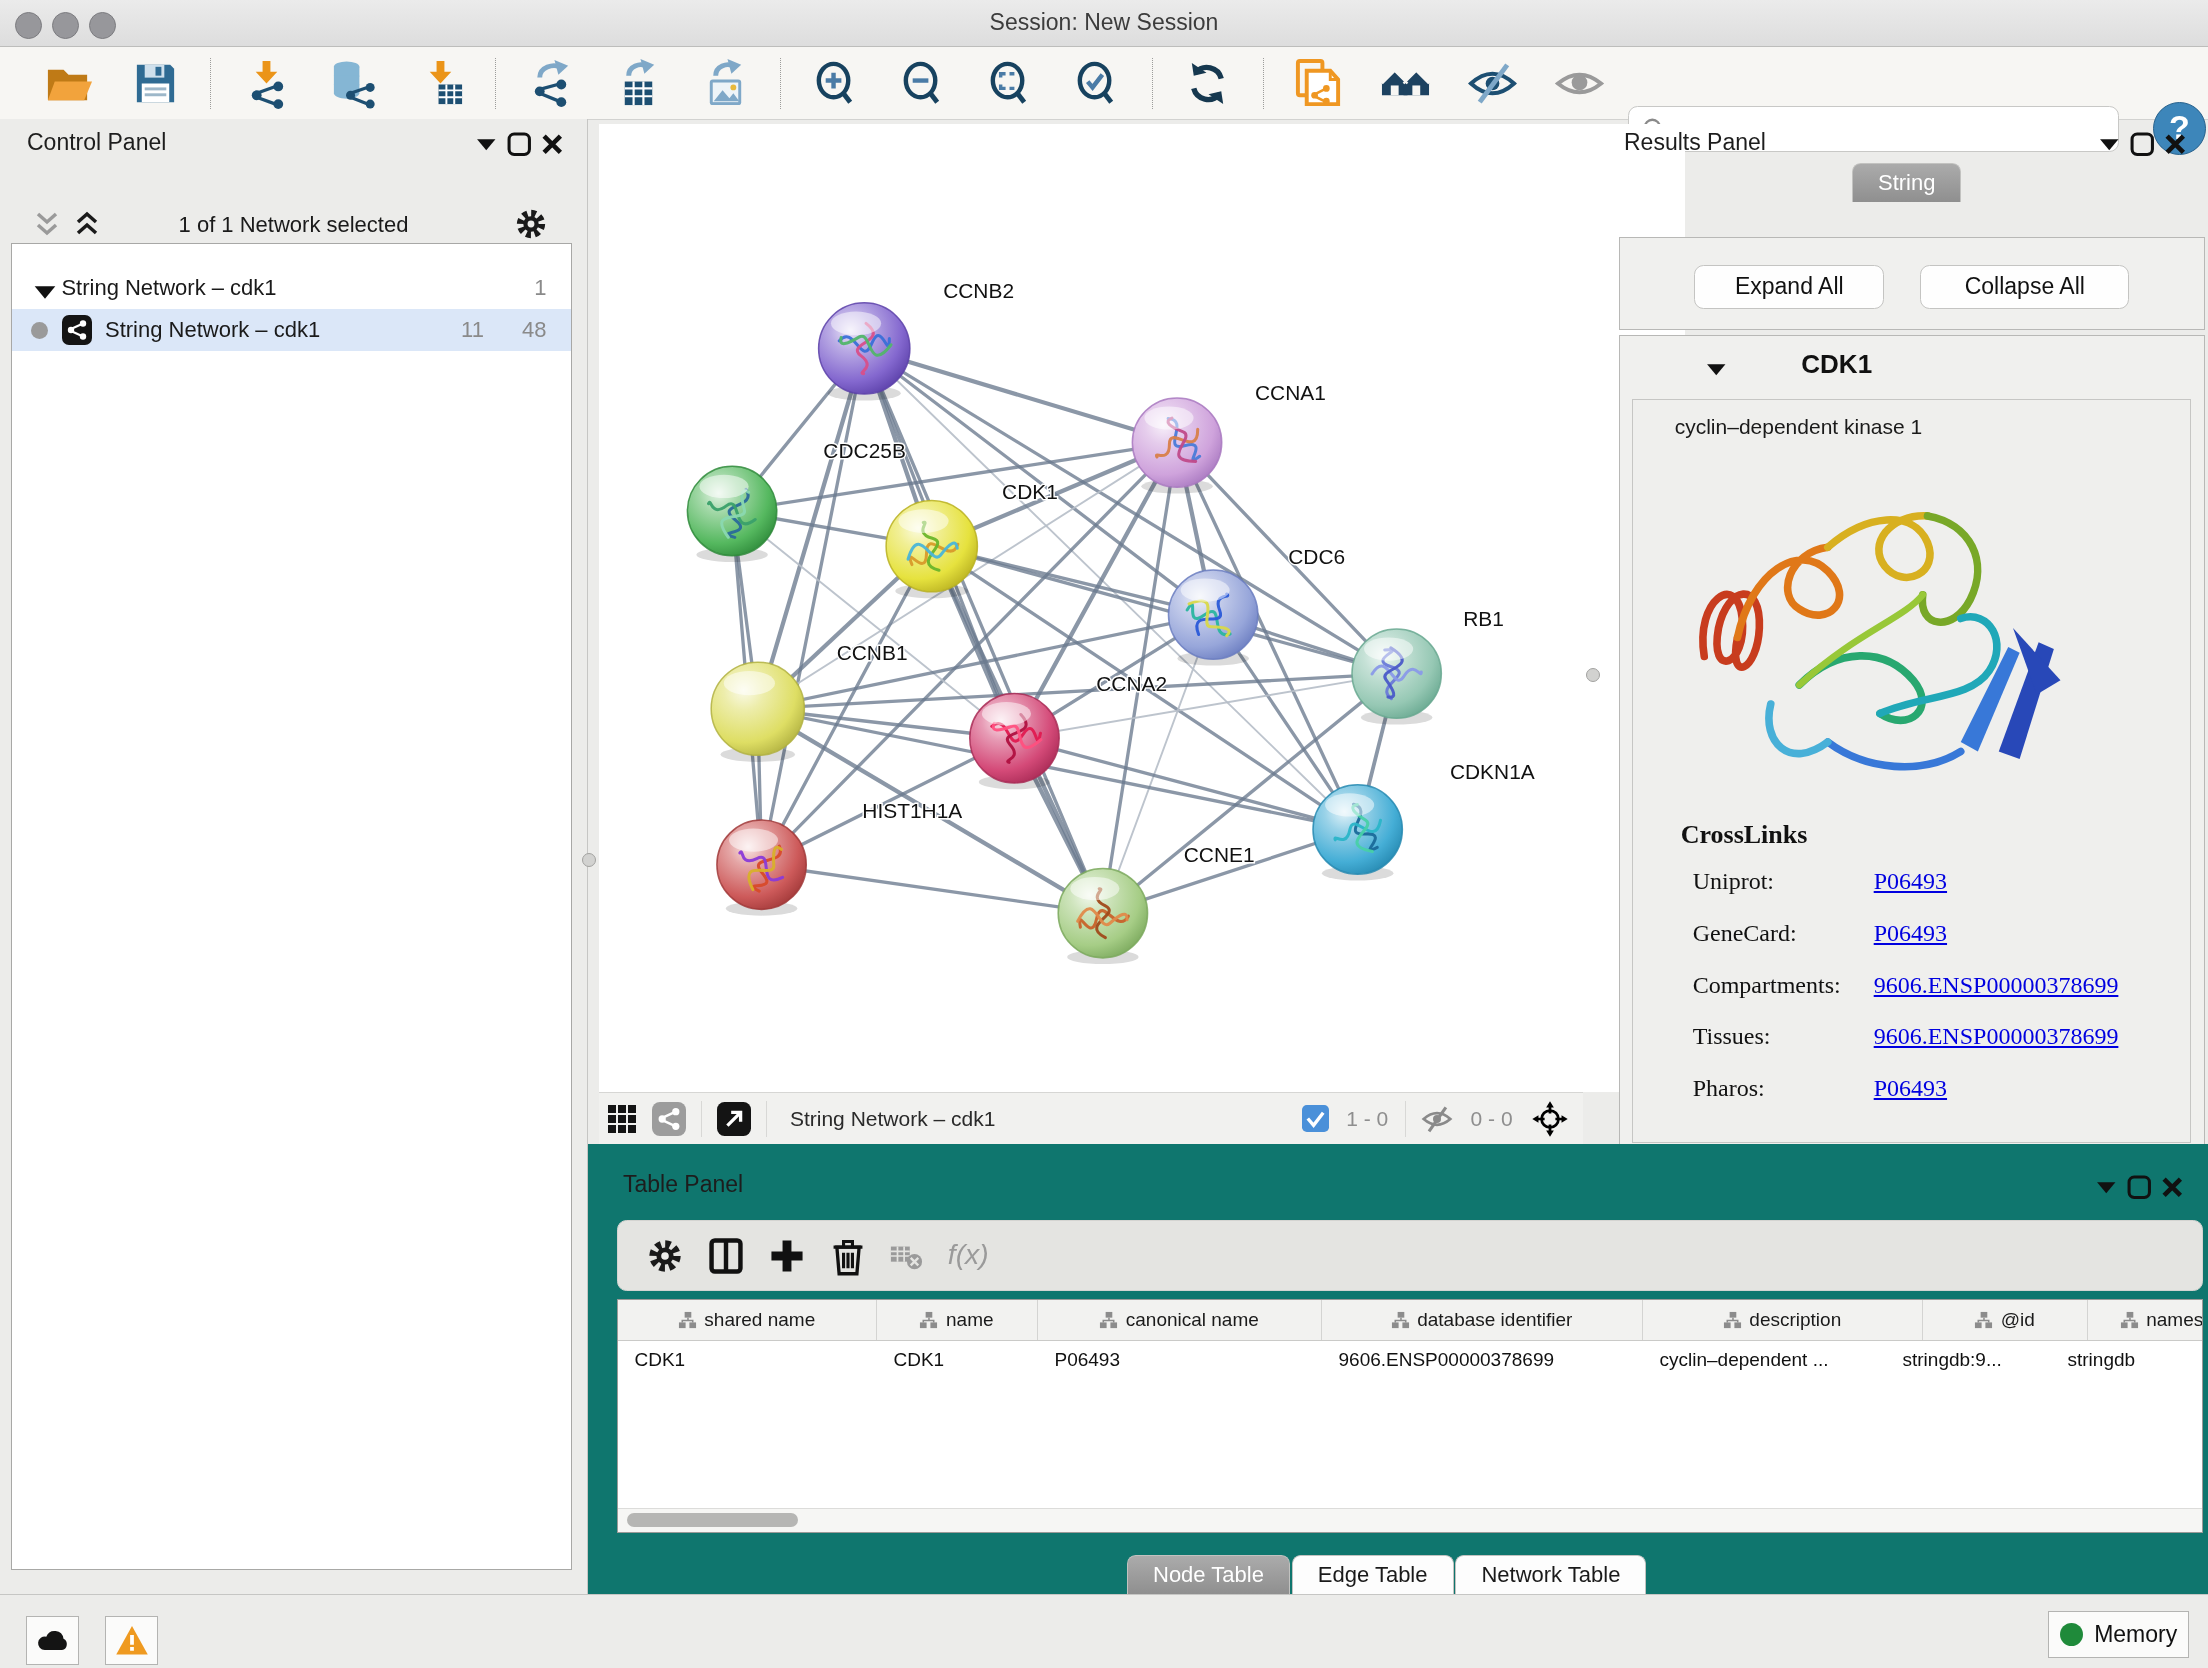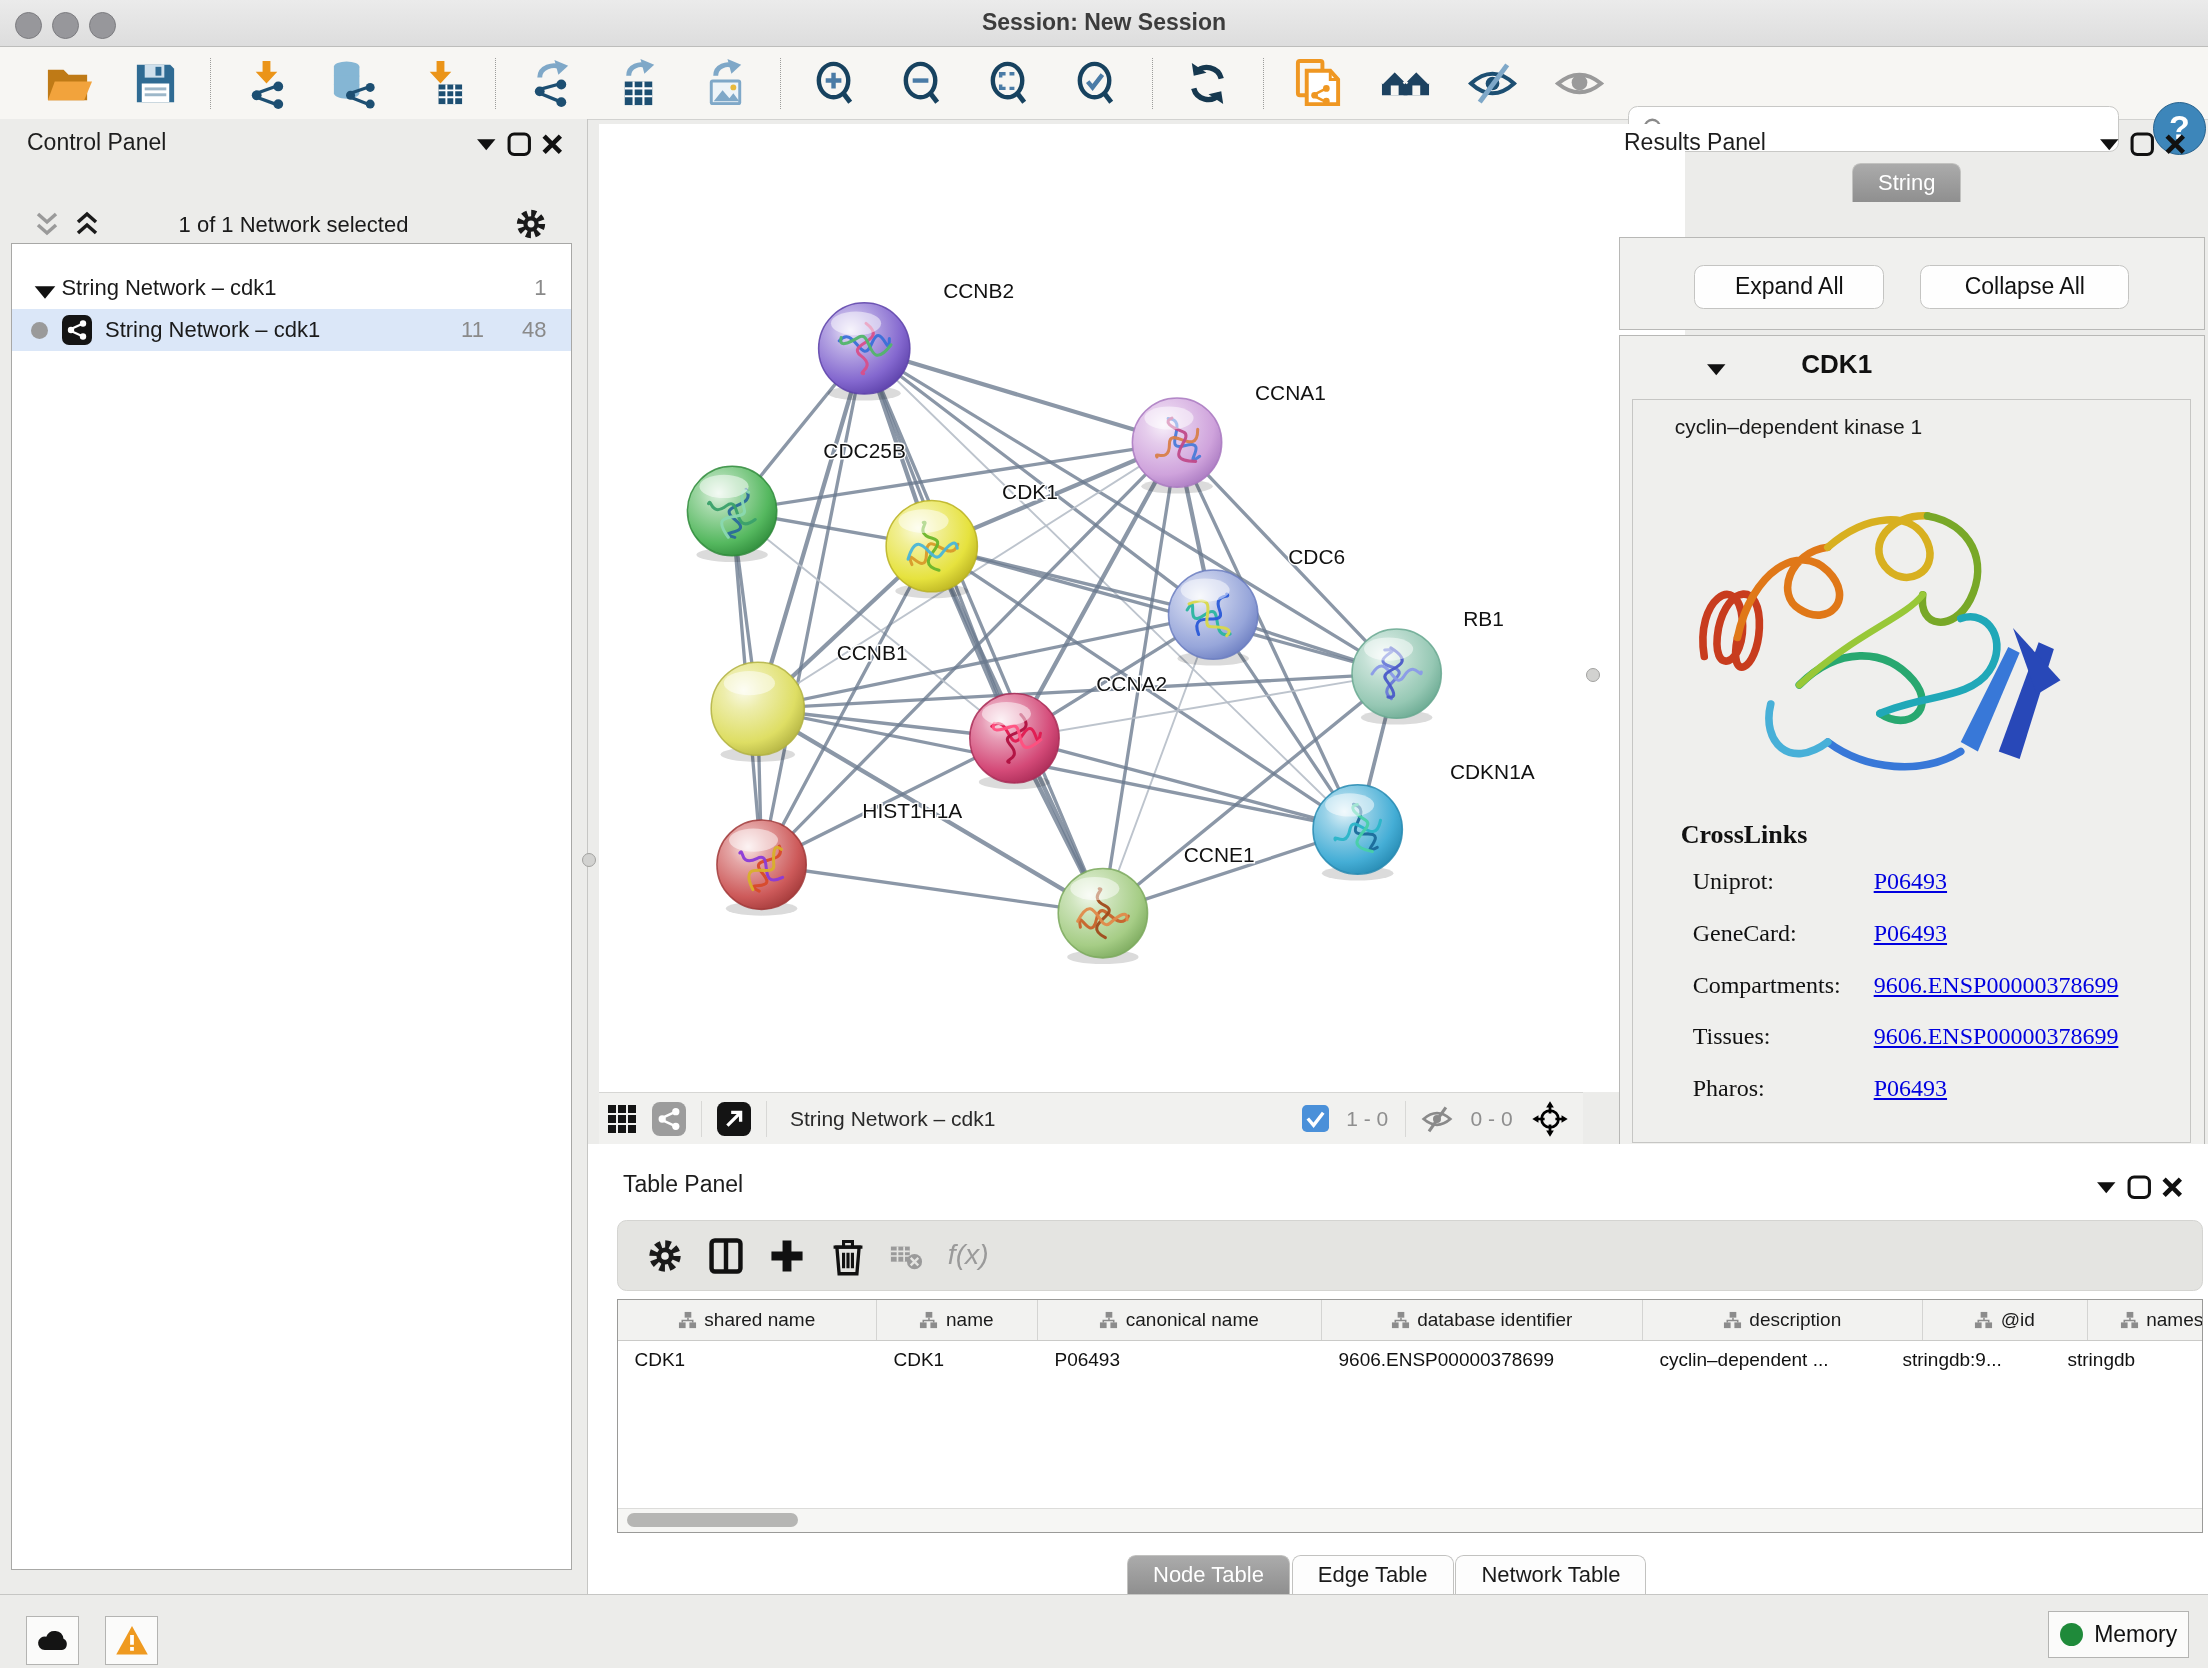--- a/index.html
+++ b/index.html
@@ -4,21 +4,21 @@
 <style>
   html,body{margin:0;padding:0;width:2208px;height:1668px;background:#ececea;
     font-family:"Liberation Sans",sans-serif;overflow:hidden;position:relative;}
   .abs{position:absolute;}
   
   .titlebar{left:0;top:0;width:2208px;height:46px;background:linear-gradient(#ebebeb,#dddddd);
     border-bottom:1px solid #bdbdbb;}
   .tl{position:absolute;top:12.4px;width:25px;height:25px;border-radius:50%;
     background:#97979b;border:1px solid #7c7c80;}
   .win-title{position:absolute;left:0;top:0;width:100%;text-align:center;line-height:44px;
-    font-size:23px;font-weight:700;color:#3c3c3c;}
+    font-size:23px;font-weight:400;color:#3c3c3c;}
   
   .toolbar{left:0;top:47px;width:2208px;height:72px;background:#f7f6f3;border-bottom:1px solid #d2d2d0;}
   .tb-icons{position:absolute;left:25px;top:0;height:72px;display:flex;align-items:center;}
   .tbtn{width:51px;height:51px;margin:0 18px;cursor:pointer;}
   .tbtn svg{width:100%;height:100%;}
   .tb-sep{width:0;height:51px;border-left:1.9px dotted #9c9c9a;margin:0 11.4px;}
   .searchbox{left:1628px;top:59px;width:491px;height:46px;background:#fff;border:1.9px solid #c8c8c6;
     border-radius:9.5px;display:flex;align-items:center;padding-left:11.4px;box-sizing:border-box;}
   .searchbox input{border:none;outline:none;font-size:21px;flex:1;margin-left:7.6px;font-family:inherit;background:transparent;}
   .helpbtn{left:2153px;top:55px;width:51px;height:51px;border-radius:50%;background:#3d86ba;
@@ -69,21 +69,21 @@
   .rp-protein-name{position:absolute;left:181px;top:0;font-size:26px;font-weight:bold;color:#111;}
   .rp-inner{position:absolute;left:11.4px;top:63px;width:559px;height:744px;background:#efefed;
     border:1.9px solid #c6c6c4;box-sizing:border-box;}
   .rp-desc{position:absolute;left:42px;top:15px;font-size:21px;color:#1a1a1a;}
   .rp-structure{position:absolute;left:52px;top:57px;width:409px;height:380px;}
   .serif{font-family:"Liberation Serif",serif;}
   .xl-title{position:absolute;left:48px;top:420px;font-size:26px;font-weight:bold;color:#111;}
   .xl-row{position:absolute;left:60px;width:457px;font-size:24px;color:#111;}
   .xl-row a{position:absolute;left:181px;color:#0000e0;text-decoration:underline;cursor:pointer;white-space:nowrap;}
   
-  .table-panel{left:588px;top:1144px;width:1621px;height:450px;background:#ffffff;}
+  .table-panel{left:588px;top:1144px;width:1621px;height:450px;background:#0f766e;}
   .tp-head{position:absolute;left:35px;top:27px;}
   .tp-ctls{position:absolute;right:23px;top:28.5px;}
   .tp-toolbar{position:absolute;left:28.5px;top:76px;width:1586px;height:71px;background:#e4e4e1;
     border:1px solid #d4d4d1;border-radius:9.5px;display:flex;align-items:center;box-sizing:border-box;padding-left:27px;}
   .tp-ic{width:40px;height:40px;margin-right:21px;cursor:pointer;}
   .tp-ic svg{width:100%;height:100%;}
   .tbl{position:absolute;left:28.5px;top:155px;width:1586px;height:234px;background:#fff;
     border:1.9px solid #9a9a98;box-sizing:border-box;overflow:hidden;}
   .tbl-header{display:flex;height:40px;background:#f2f2f0;border-bottom:1.9px solid #cacac8;}
   .th{display:flex;align-items:center;justify-content:center;gap:7.6px;font-size:19px;color:#1a1a1a;

